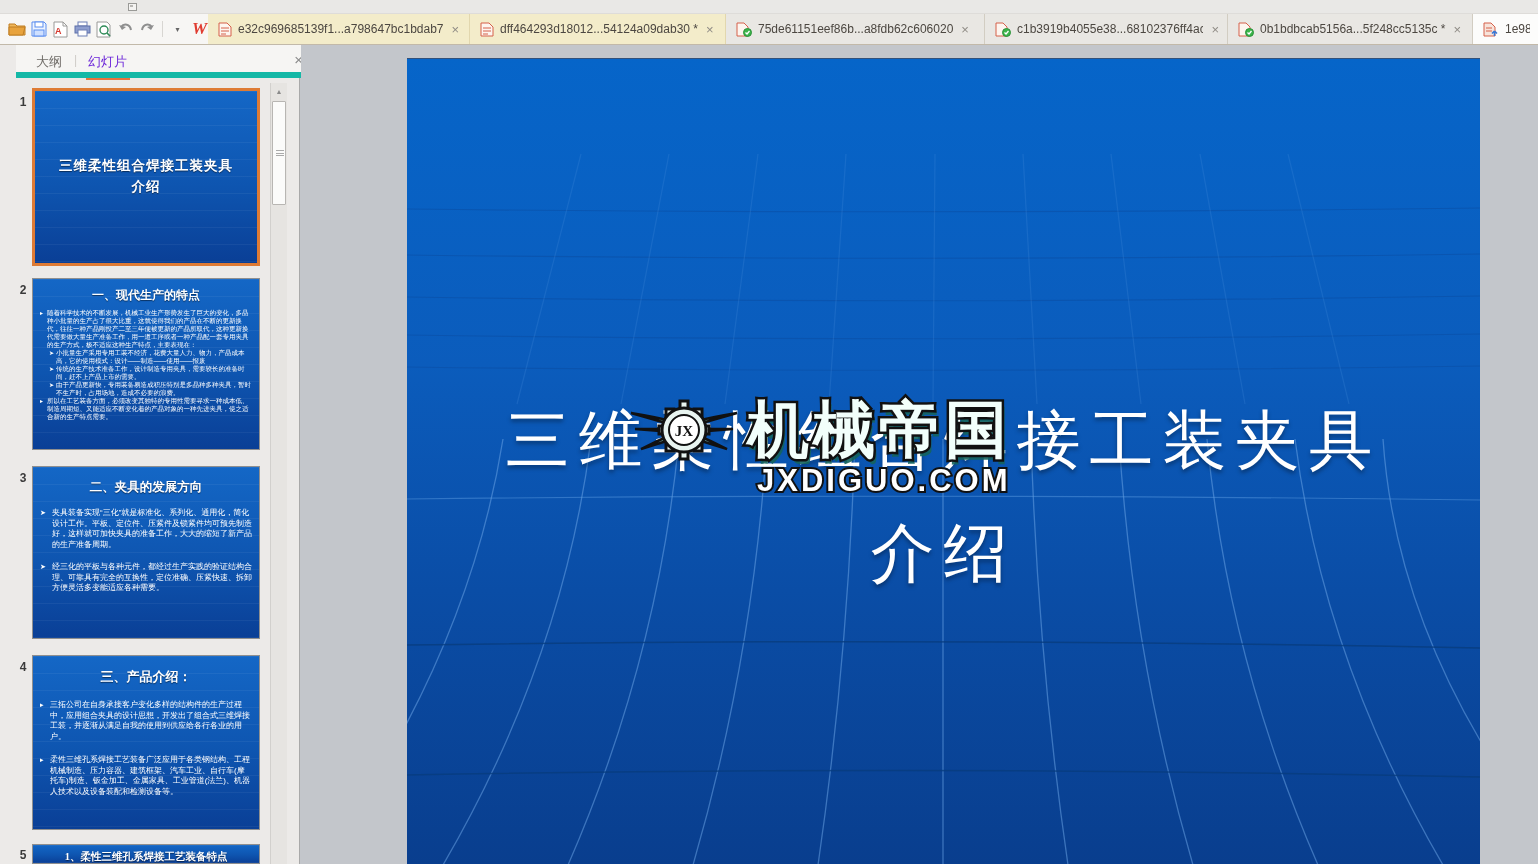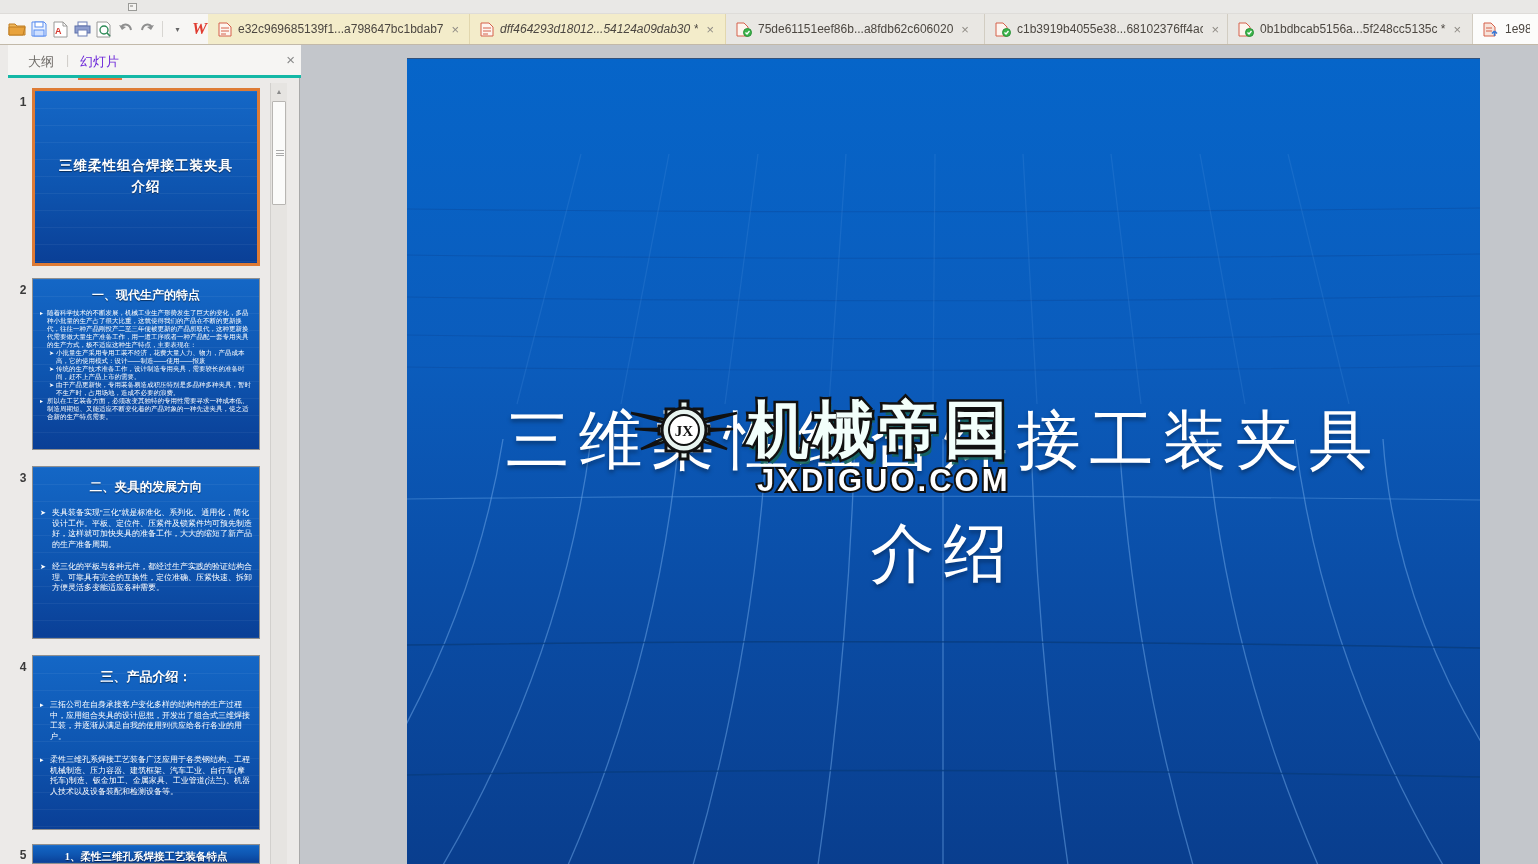--- a/index.html
+++ b/index.html
@@ -26,30 +26,30 @@
   
   .tabbar { flex:1; display:flex; height:100%; background:#e7e5e2; overflow:hidden; }
   .doc-tab { display:flex; align-items:center; gap:6px; padding:0 8px 0 10px;
     font-size:12px; color:#4c4741; border-right:1px solid #d2cdc2; height:100%;
     white-space:nowrap; overflow:hidden; cursor:pointer; flex-shrink:0; }
   .doc-tab .lbl { overflow:hidden; white-space:nowrap; }
   .doc-tab .closex { color:#8f8b85; font-size:13px; margin-left:2px; }
   .tab-cream  { background:#f3ecca; border-right-color:#e2d7ae; }
   .tab-gray   { background:#e9e7e3; }
   .tab-active { background:#fcfcfb; }
-  .t1{width:262px;} .t2{width:256px;font-style:italic;} .t3{width:259px;text-align:center;} .t4{width:243px;} .t5{width:245px;}
+  .t1{width:262px;} .t2{width:256px;} .t3{width:259px;text-align:center;} .t4{width:243px;} .t5{width:245px;}
   .t6{flex:1; min-width:64px; border-right:none;}
 
   .doc-icon-svg { flex-shrink:0; }
 
   
   .sidebar { position:absolute; left:0; top:45px; width:300px; height:819px;
     background:#eceae8; border-right:1px solid #a9a9a9; }
-  .sidebar-header { position:absolute; left:8px; top:0; width:100%; height:33px;
-    background:#f6f5f3; border-bottom:3px solid #14b8a6; }
+  .sidebar-header { position:absolute; left:16px; top:0; width:100%; height:33px;
+    background:#f6f5f3; border-bottom:6px solid #14b8a6; }
   .pane-tab { position:absolute; top:8px; font-size:13px; }
   .pane-outline { left:20px; color:#6f6c68; cursor:pointer; }
   .pane-sep { left:58px; color:#cfccc8; position:absolute; top:8px; font-size:12px; }
   .pane-slides { left:72px; color:#6d28d9; cursor:pointer; }
   .pane-slides::after { content:""; position:absolute; left:-2px; bottom:-9px; width:44px; height:2px; background:#e8743c; }
   .pane-close { position:absolute; right:12px; top:6px; font-size:15px; color:#8a8a8a; cursor:pointer; }
 
   .thumb-num { position:absolute; left:16px; width:14px; text-align:center;
     font-size:12px; font-weight:bold; color:#3a3a3a; }
   .thumb { position:absolute; left:32px; width:228px; overflow:hidden; cursor:pointer;

